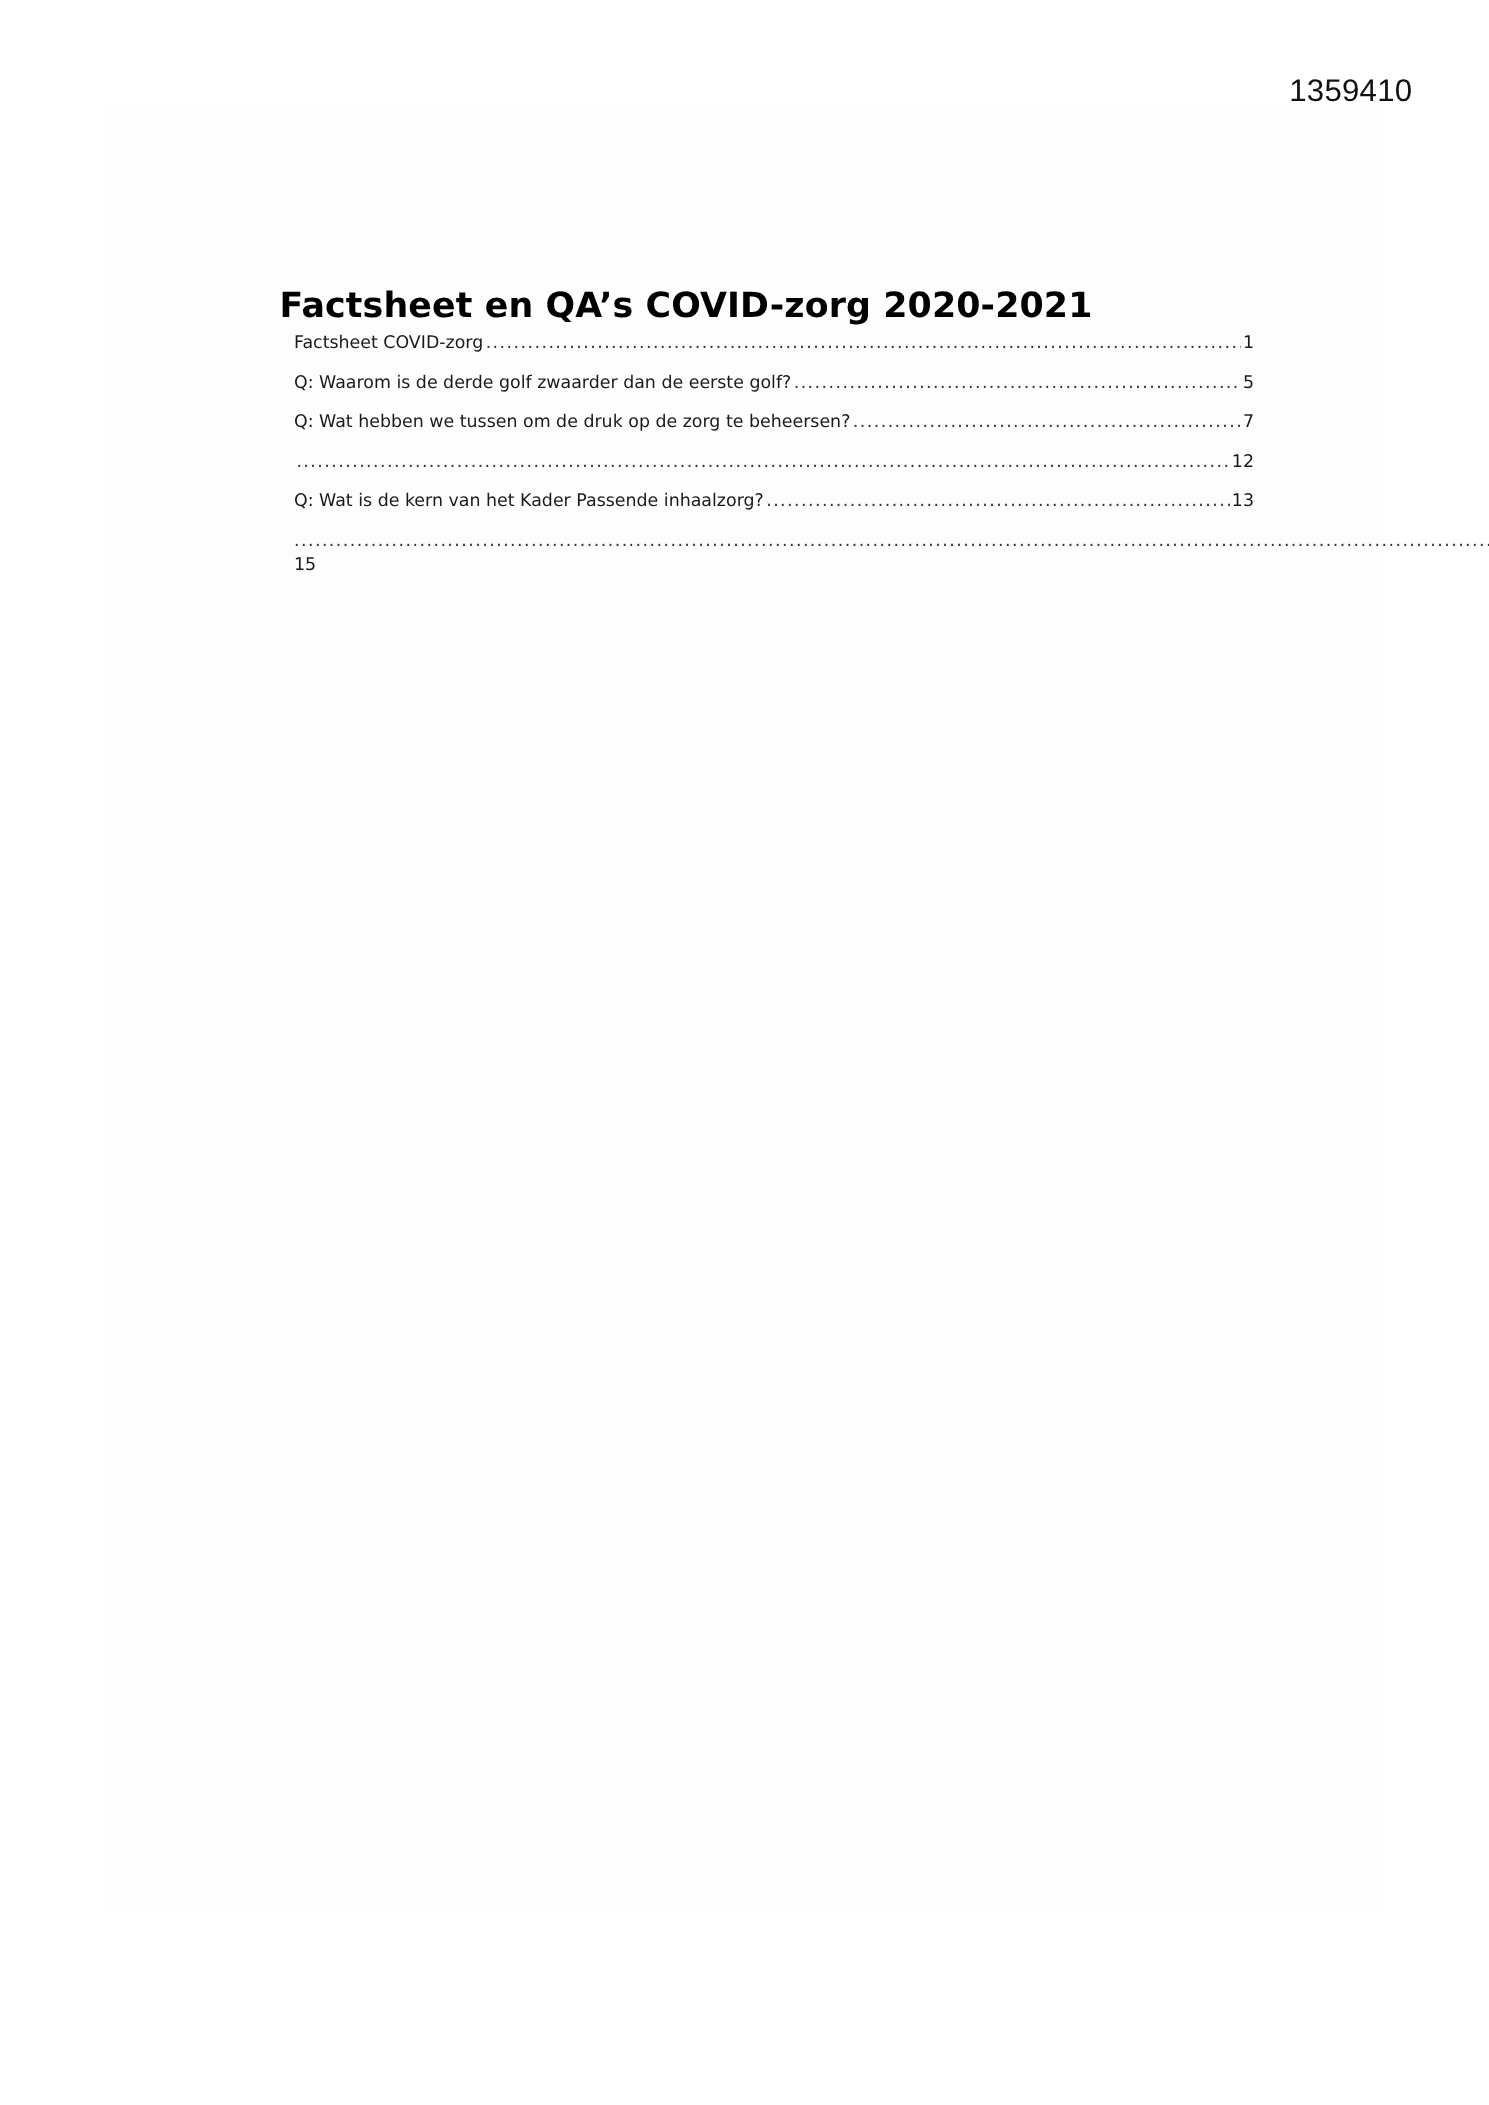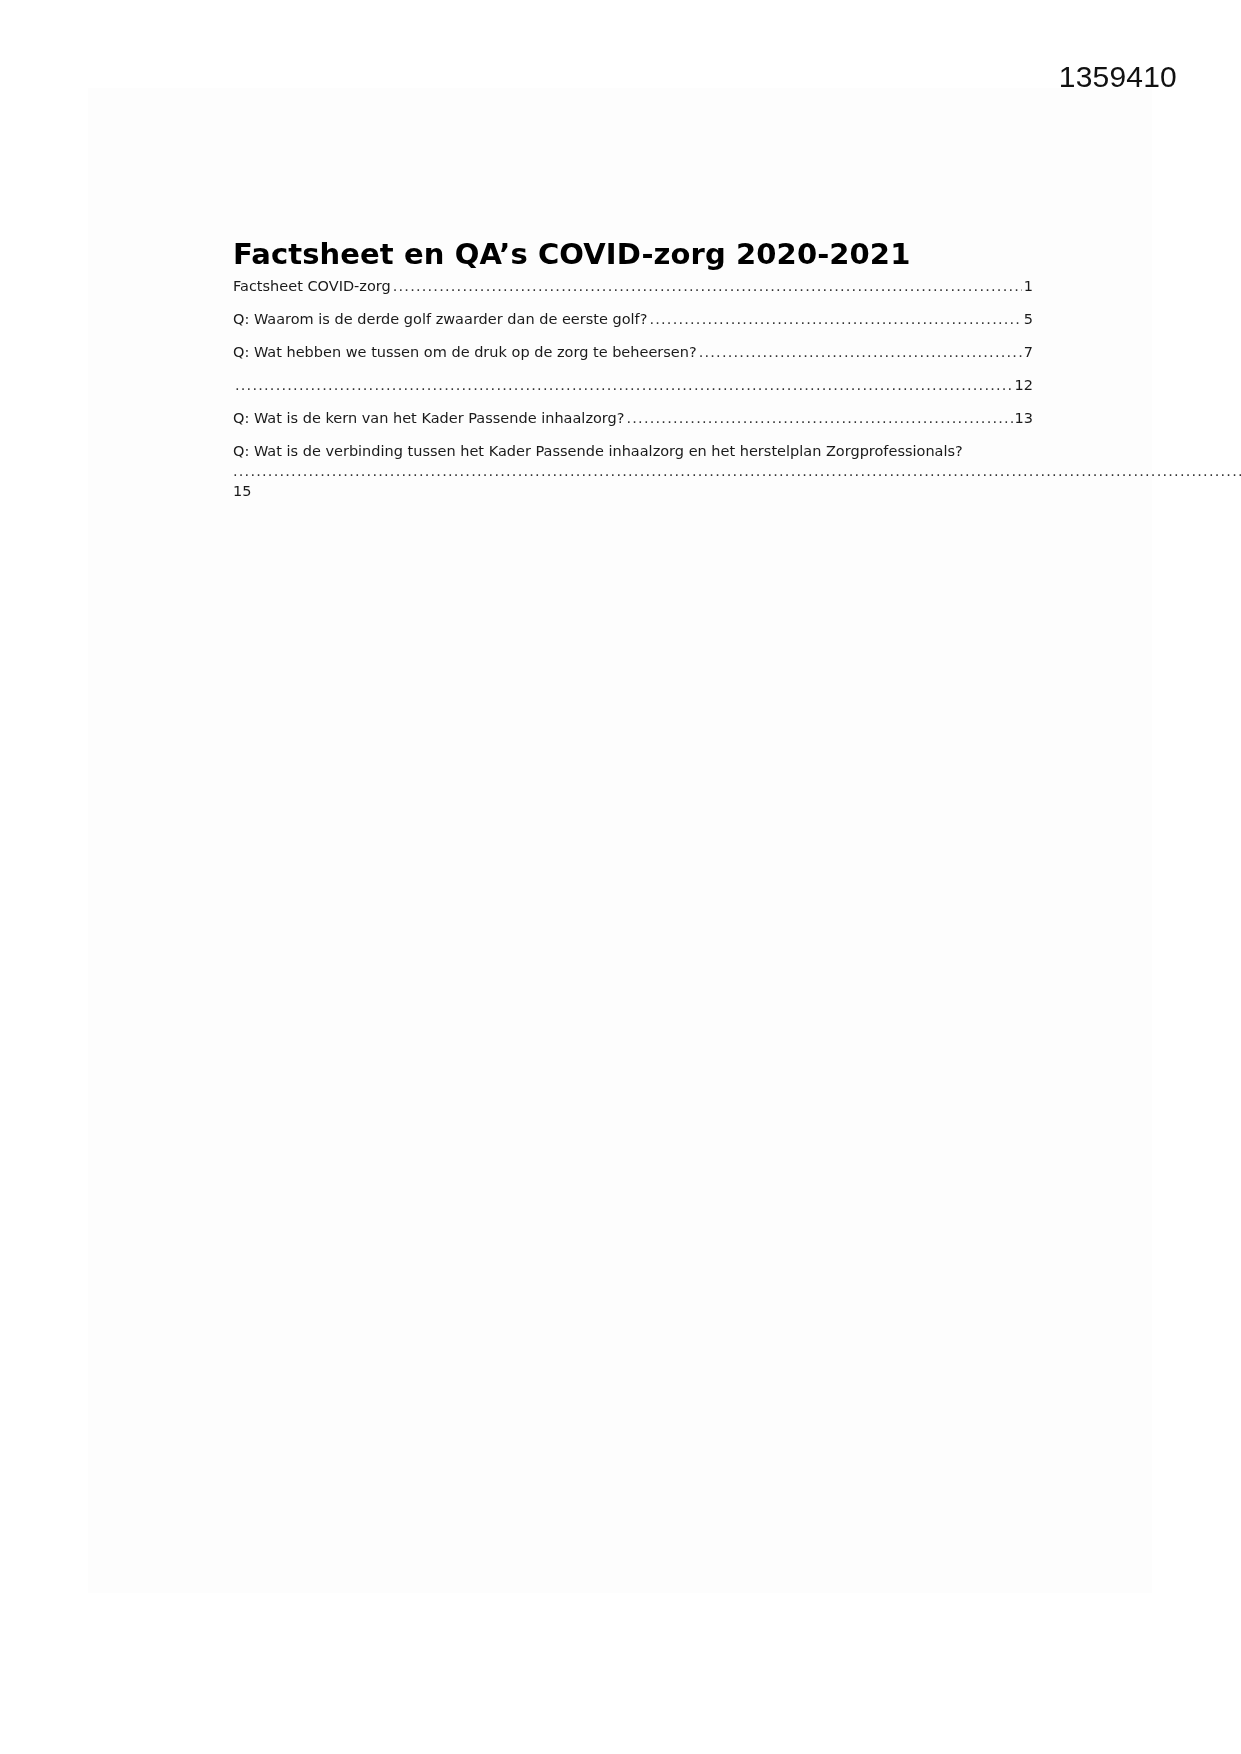--- a/index.html
+++ b/index.html
@@ -13,21 +13,21 @@
       position: relative;
       overflow: hidden;
       font-family: "Liberation Sans", "DejaVu Sans", sans-serif;
       color: #000;
     }
     .doc-id {
       position: absolute;
       top: 60px;
       right: 64px;
       font-family: "Liberation Sans", sans-serif;
-      font-size: 30px;
+      font-size: 26px;
       letter-spacing: 0.2px;
       color: #111;
     }
     .page-area {
       position: absolute;
       left: 88px;
       top: 88px;
       width: 1064px;
       height: 1505px;
       background: #fdfdfd;
@@ -42,21 +42,21 @@
       font-family: "DejaVu Sans", sans-serif;
       font-weight: bold;
       font-size: 29px;
       line-height: 34px;
       margin: 0;
       color: #000;
       letter-spacing: 0.1px;
     }
     .toc {
       list-style: none;
-      margin: 0;
+      margin: 12px;
       padding: 0;
     }
     .toc-item {
       position: relative;
       font-family: "DejaVu Sans", sans-serif;
       font-size: 14.5px;
       line-height: 20px;
       color: #1a1a1a;
       margin-bottom: 13px;
     }
@@ -138,20 +138,19 @@
       </div>
     </li>
     <li class="toc-item">
       <div class="toc-line">
         <span class="toc-label">Q: Wat is de kern van het Kader Passende inhaalzorg?</span>
         <span class="toc-dots"></span>
         <span class="toc-page">13</span>
       </div>
     </li>
     <li class="toc-item two-line">
-      <span class="toc-label-full">Q: Wat is de verbinding tussen het Kader Passende inhaalzorg en het herstelplan Zorgprofessionals?</span>
       <div class="toc-line">
         <span class="toc-dots"></span>
         <span class="toc-page">15</span>
       </div>
     </li>
   </ul>
 </div>
 
 </body></html>

